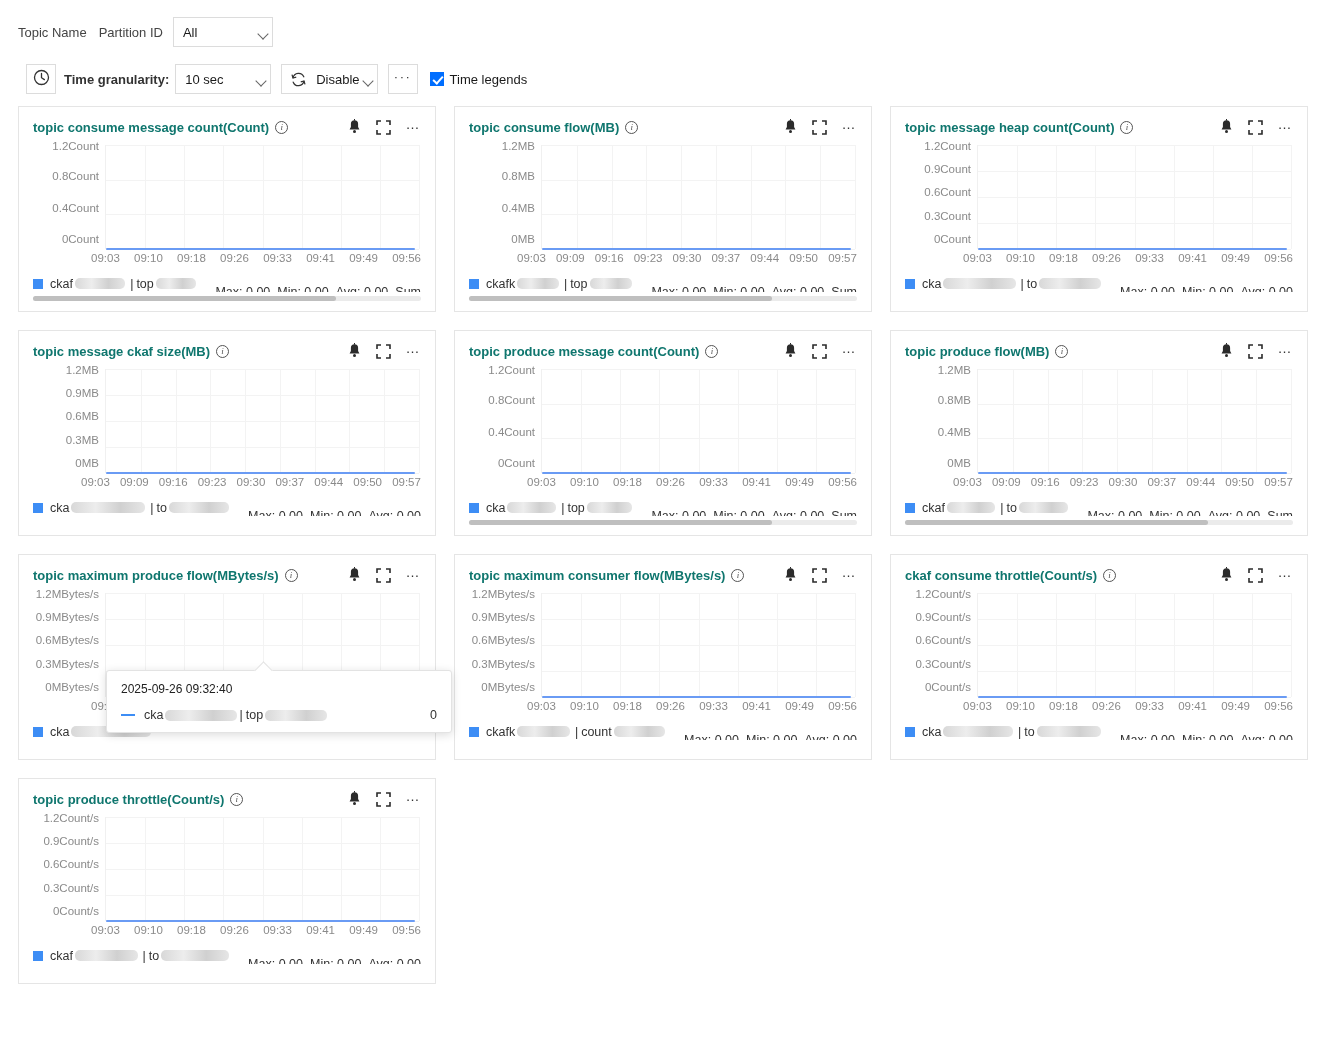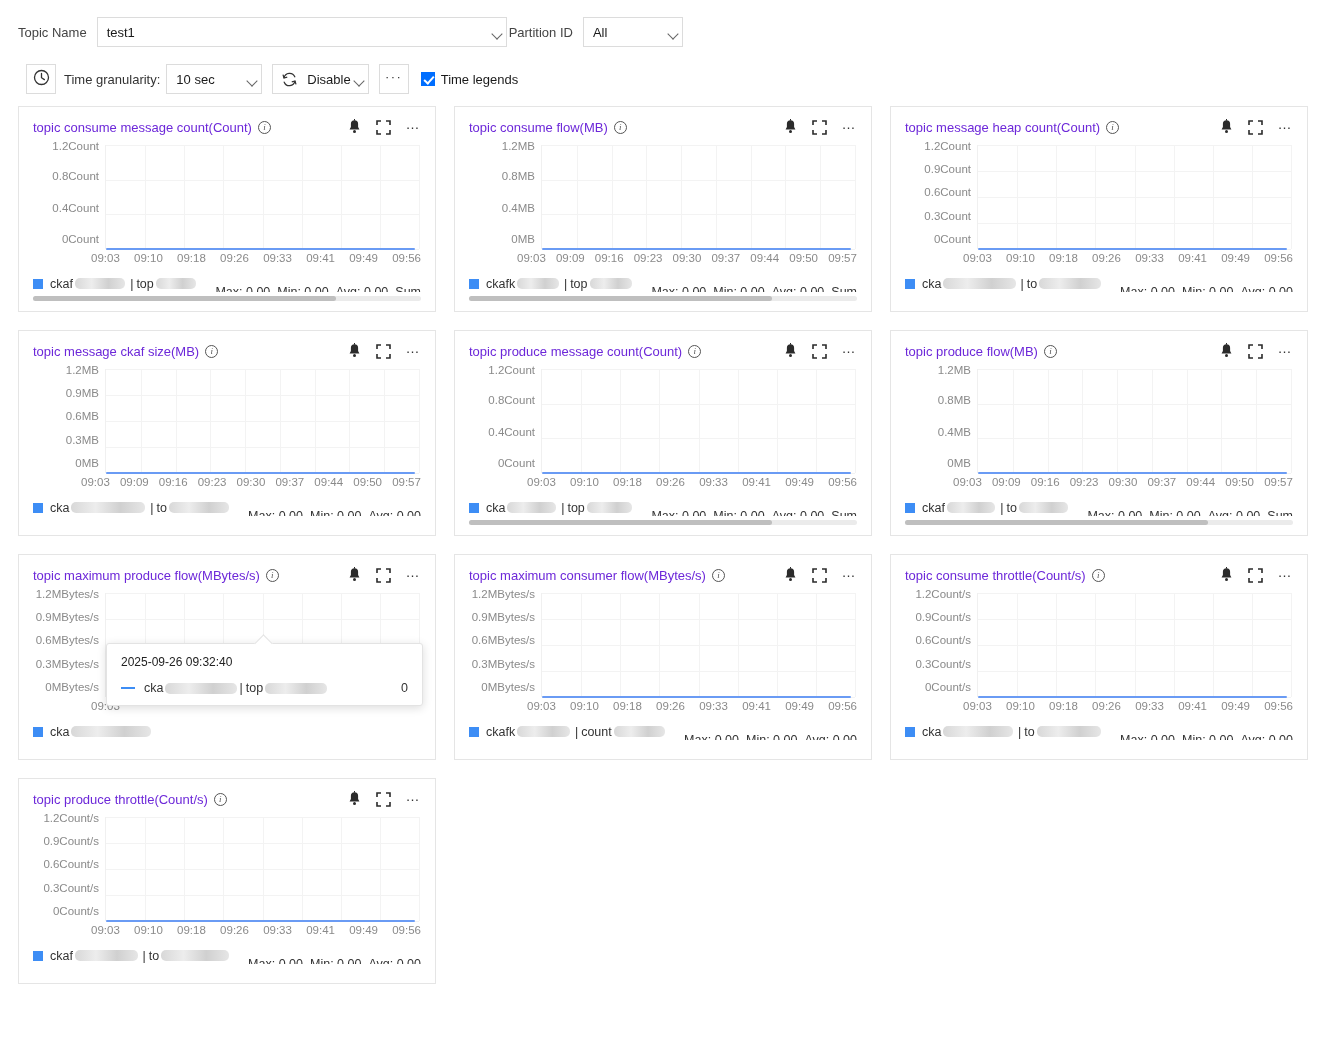--- a/index.html
+++ b/index.html
@@ -63,21 +63,21 @@
   }
   .icon-btn {
     display: flex; align-items: center; justify-content: center;
     width: 30px; height: 30px;
     border: 1px solid #dcdcdc; background: #fff;
     margin-left: 8px;
     cursor: pointer;
   }
   .tg-label {
     font-size: 13px; color: #333;
-    margin: 0 6px 0 8px; white-space: nowrap;
+    margin: 0 6px 0 8px; white-space: nowrap; font-weight: bold;
   }
   .select-gran {
     width: 96px; margin-left: 0;
   }
   .group-box {
     display: flex; align-items: center;
     border: 1px solid #dcdcdc; background: #fff;
     height: 30px; margin-left: 10px;
   }
   .group-box .g-ico {
@@ -128,21 +128,21 @@
     border: 1px solid #e5e5e5;
     background: #fff;
     padding: 12px 14px 10px 14px;
     position: relative;
   }
   .panel-head {
     display: flex; align-items: center;
     margin-bottom: 4px;
   }
   .panel-title {
-    font-size: 13px; font-weight: normal; color: #6d28d9;
+    font-size: 13px; font-weight: bold; color: #0f766e;
     white-space: nowrap;
   }
   .info-ico {
     display: inline-flex; align-items: center; justify-content: center;
     width: 13px; height: 13px; border-radius: 50%;
     border: 1.2px solid #555; color: #555;
     font-size: 9px; font-style: italic; font-family: "Liberation Serif", serif;
     margin-left: 6px; flex: none; line-height: 1;
   }
   .head-icons {
@@ -223,22 +223,22 @@
   .scrollbar > i {
     position: absolute; left: 0; top: 0; bottom: 0;
     width: 78%; background: #bfbfbf; border-radius: 3px;
     display: block;
   }
   .legend-pad { height: 9px; }
 
   
   .tooltip {
     position: absolute;
-    left: 106px; top: 643px;
-    width: 317px;
+    left: 106px; top: 670px;
+    width: 346px;
     background: #fff;
     border: 1px solid #e3e3e3;
     box-shadow: 0 2px 10px rgba(0,0,0,.14);
     border-radius: 3px;
     z-index: 50;
     font-size: 12px;
   }
   .tooltip::before {
     content: ""; position: absolute;
     top: -7px; left: 150px;
@@ -264,24 +264,20 @@
     width: 14px; height: 2px; background: #3d8df5;
     margin-right: 9px; flex: none;
   }
   .tt-row .tt-num { margin-left: auto; color: #333; }
 </style>
 </head>
 <body>
 
 <div class="filter-bar">
   <span class="filter-label">Topic Name</span>
-  <div class="select-box select-topic">
-    <span>test1</span>
-    <span class="caret"></span>
-  </div>
   <span class="filter-label" style="margin-left:2px;">Partition ID</span>
   <div class="select-box select-partition">
     <span>All</span>
     <span class="caret"></span>
   </div>
 </div>
 
 <div class="toolbar">
   <div class="icon-btn">
     <span>
@@ -860,21 +856,21 @@
         <span class="blur" style="width:76px"></span>
         <span style="margin:0 3px">|</span>
         <span>count</span>
         <span class="blur" style="width:74px"></span>
         <span class="lg-stats"><span>Max: 0.00</span><span>Min: 0.00</span><span>Avg: 0.00</span></span>
       </div>
       <div class="legend-pad"></div>
     </div>
     <div class="panel">
       <div class="panel-head">
-        <span class="panel-title">topic consume throttle(Count/s)</span>
+        <span class="panel-title">ckaf consume throttle(Count/s)</span>
         <span class="info-ico">i</span>
         <span class="head-icons">
           <span class="hi">
             <svg width="15" height="16" viewBox="0 0 15 16">
               <path d="M7.5 1.2a3.6 3.6 0 0 0-3.6 3.6v3.1L2.6 10.6h9.8L11.1 7.9V4.8A3.6 3.6 0 0 0 7.5 1.2z" fill="#2b2b2b"></path>
               <circle cx="7.5" cy="12.4" r="1.5" fill="#2b2b2b"></circle>
               <rect x="7" y="0" width="1" height="1.6" fill="#2b2b2b"></rect>
             </svg>
           </span>
           <span class="hi">

